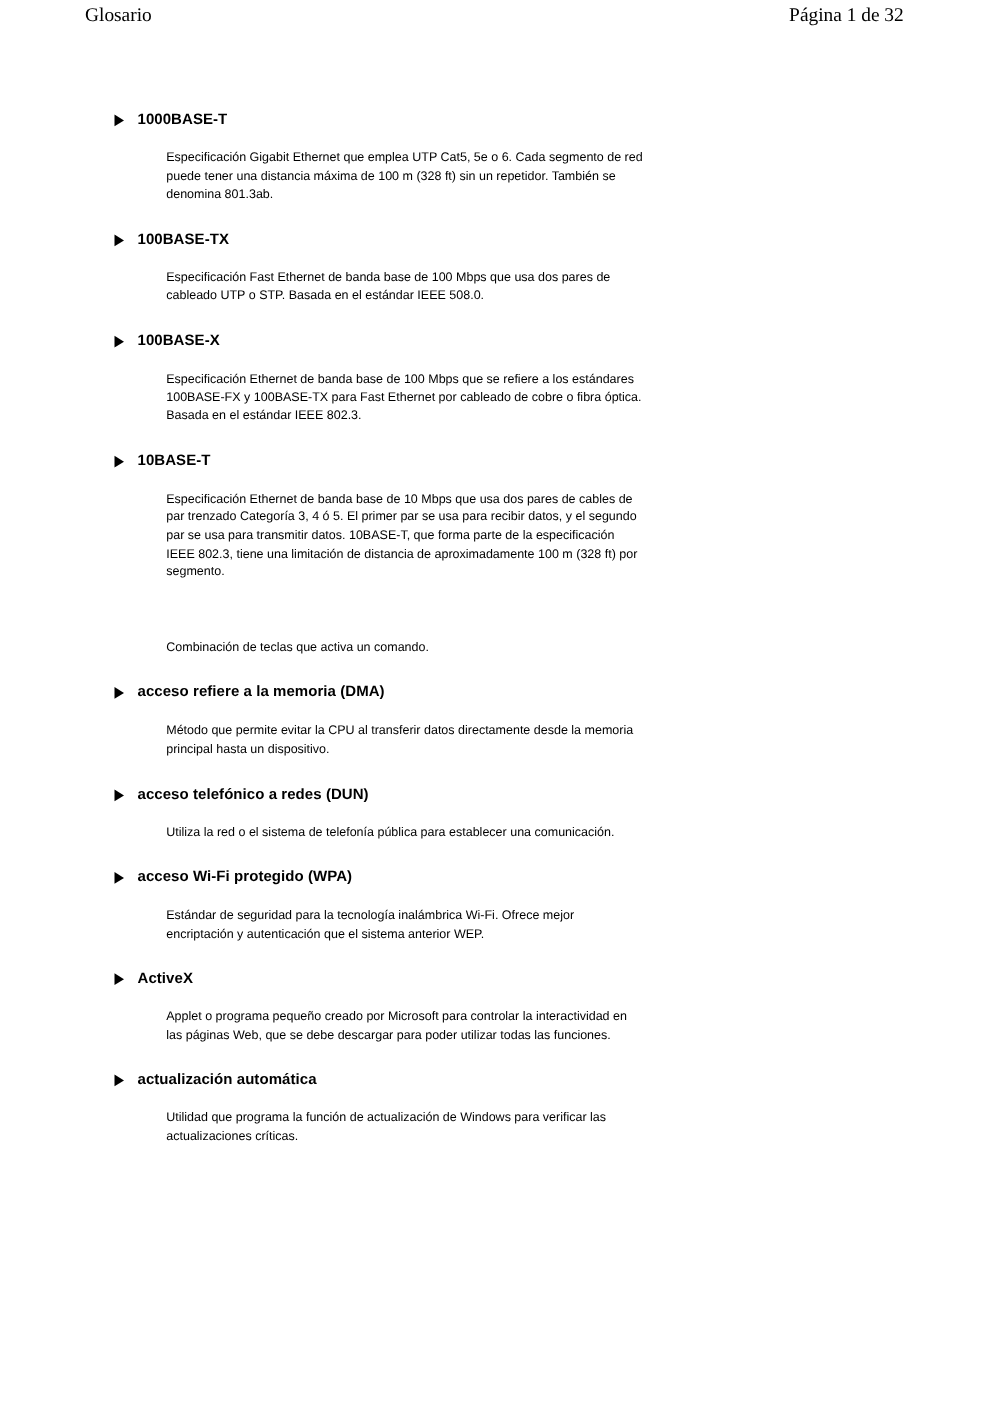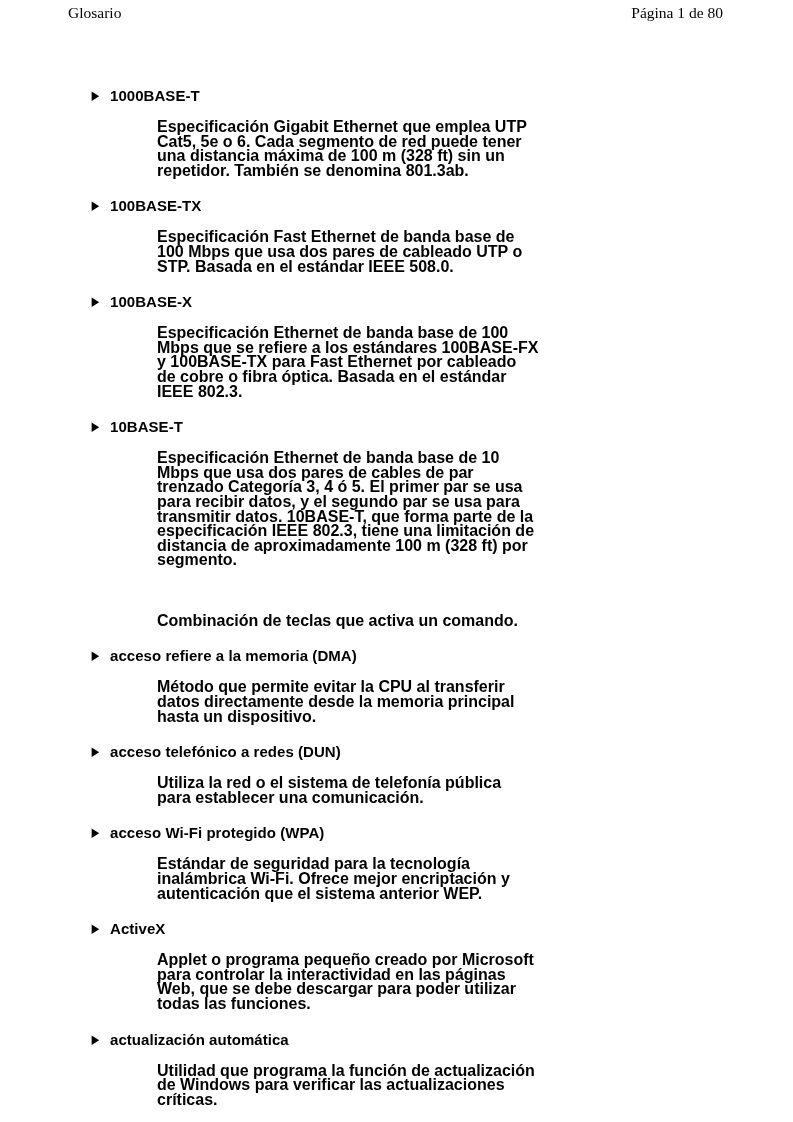--- a/index.html
+++ b/index.html
@@ -73,52 +73,52 @@
     height: 11px;
     display: block;
   }
   .bullet-icon svg { display: block; }
 
   .entry-term {
     display: block;
     margin-left: 19px;
     font-family: "Liberation Sans", sans-serif;
     font-weight: bold;
-    font-size: 15px;
+    font-size: 12px;
     line-height: 15px;
     letter-spacing: 0.05px;
     color: #000000;
   }
 
   .entry-def {
-    margin: 0 0 0 66px;
+    margin: 0 0 0 42px;
     padding-top: 17px;
     max-width: 382px;
     font-family: "Liberation Sans", sans-serif;
-    font-weight: bold;
-    font-size: 16px;
+    font-weight: normal;
+    font-size: 10px;
     line-height: 14.6px;
     color: #000000;
     text-align: left;
   }
 
   
   .entry + .entry { padding-top: 20px; }
 
   
   .entry.gap-after + .entry { padding-top: 29px; }
 </style>
 </head>
 <body>
 
 <div class="page">
 
   <div class="page-header">
     <span class="hdr-left">Glosario</span>
-    <span class="hdr-right">Página 1 de 80</span>
+    <span class="hdr-right">Página 1 de 32</span>
   </div>
 
   <div class="glossary" id="glossary-list">
       <div class="entry">
         <div class="entry-term-row">
           <span class="bullet-icon">
             <svg width="9" height="11" viewBox="0 0 9 11" xmlns="http://www.w3.org/2000/svg">
               <path d="M0.6 0.6 L8.2 5.3 L0.6 10.0 Z" fill="#000000"></path>
             </svg>
           </span>

